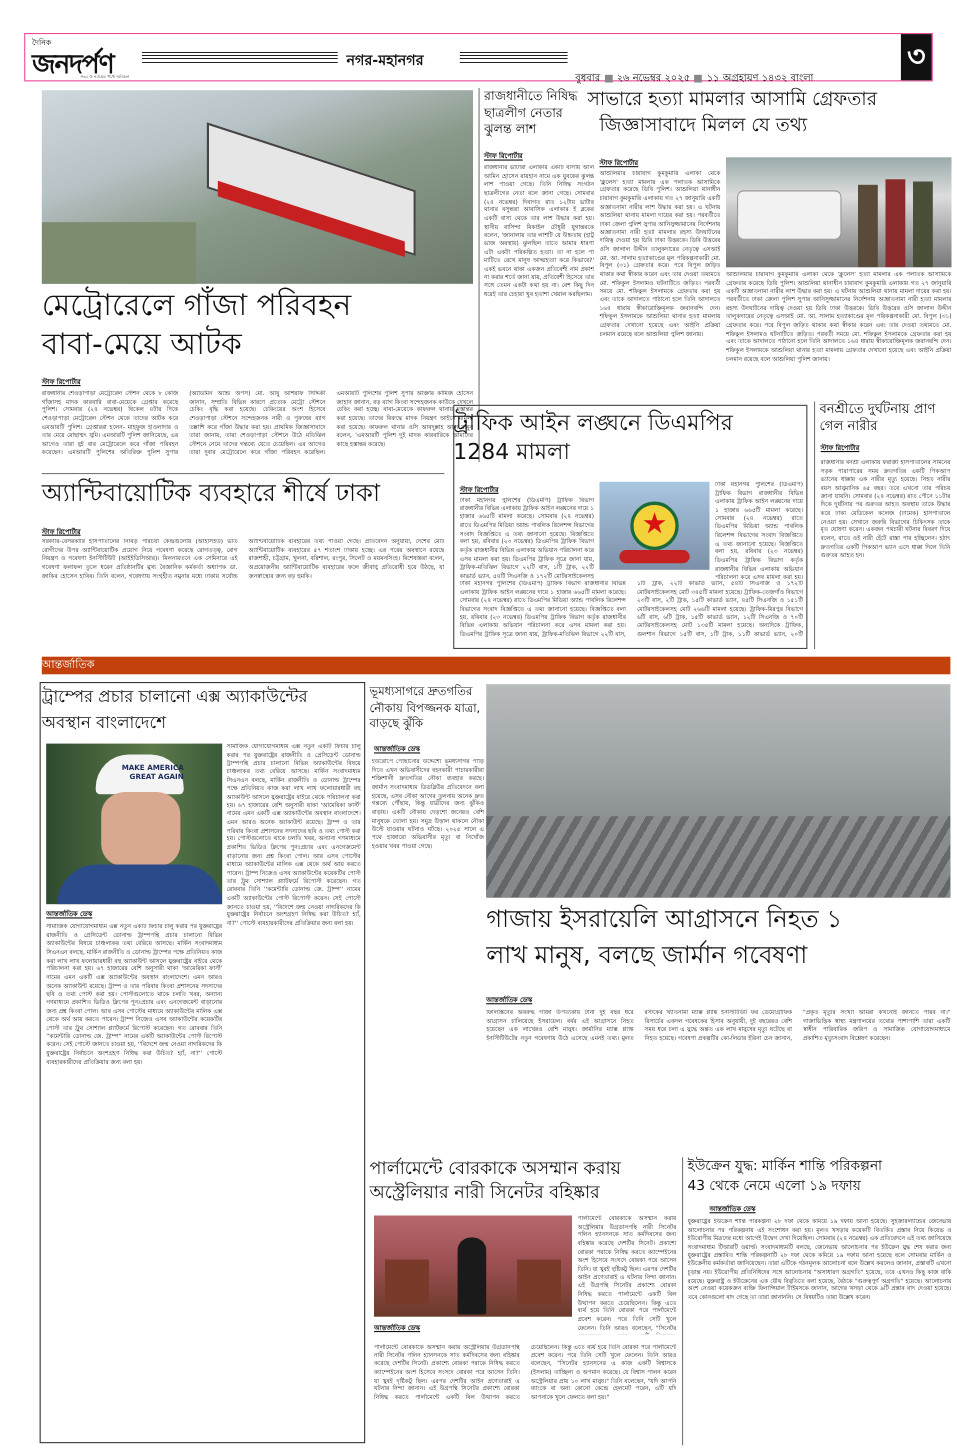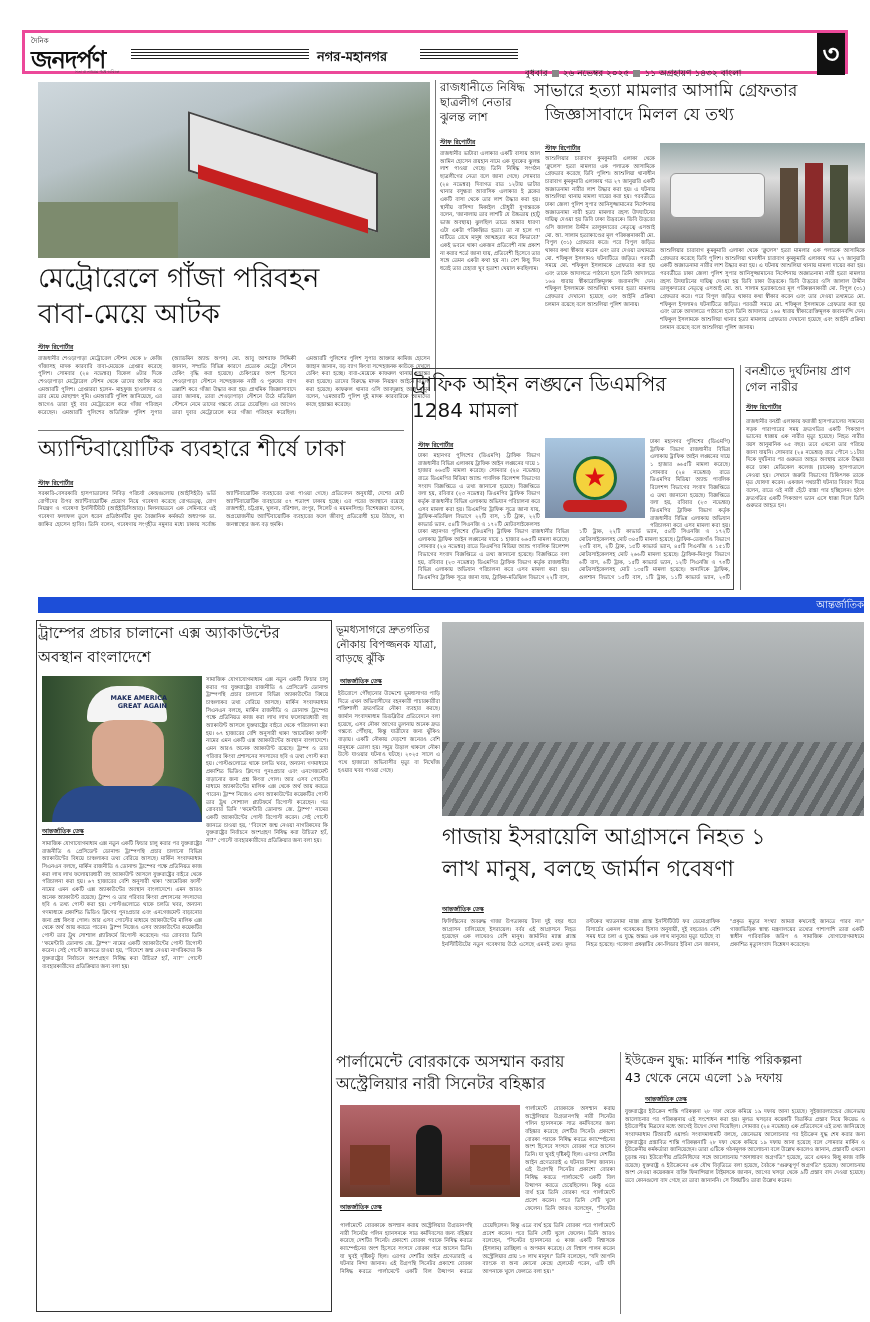--- a/index.html
+++ b/index.html
@@ -1,36 +1,36 @@
 <!DOCTYPE html>
 <html><head>
 <meta charset="utf-8">
 <style>
   * { box-sizing: border-box; margin: 0; padding: 0; }
   body { width: 870px; height: 1322px; background: #ffffff; font-family: "DejaVu Sans", sans-serif; color: #111; position: relative; overflow: hidden; }
   .abs { position: absolute; }
-  .masthead { left: 22px; top: 30px; width: 826px; height: 44px; border: 3px solid #ec4899; background: #fff; }
+  .masthead { left: 22px; top: 30px; width: 826px; height: 44px; border: 1px solid #ec4899; background: #fff; }
   .brand-small { position: absolute; left: 6px; top: 2px; font-size: 7px; }
   .brand { position: absolute; left: 6px; top: 8px; font-size: 24px; font-weight: bold; font-family: "DejaVu Serif", serif; letter-spacing: -1px; }
   .brand-tag { position: absolute; left: 50px; top: 36px; font-size: 4px; color: #333; }
   .rules { position: absolute; height: 12px; top: 16px; background: repeating-linear-gradient(#222 0 1px, #fff 1px 3px); }
   .section-name { position: absolute; left: 292px; top: 14px; font-size: 13px; font-weight: bold; }
   .dateline { position: absolute; left: 500px; top: 16px; font-size: 9px; margin-top: 17px; }
   .dateline .sq { display: inline-block; width: 7px; height: 7px; background: #888; margin: 0 4px; vertical-align: middle; }
   .pagenum { position: absolute; right: 0; top: 0; width: 28px; height: 42px; background: #111; color: #fff; font-size: 26px; font-weight: bold; text-align: center; line-height: 42px; }
   .photo { background: #999; overflow: hidden; }
   .h-big { font-family: "DejaVu Sans", sans-serif; text-align: left; color: #111; font-weight: normal; line-height: 1.2; }
   .byline { font-size: 6px; text-decoration: underline; font-weight: bold; }
   .body { font-size: 5.3px; line-height: 1.45; text-align: justify; color: #222; }
   .cols3 { column-count: 3; column-gap: 10px; }
   .cols2 { column-count: 2; column-gap: 10px; }
   .box { border: 1px solid #444; }
   .vline { background: #777; width: 1px; }
   .hline { background: #777; height: 1px; }
-  .band { left: 38px; top: 597px; width: 826px; height: 16px; background: #1d4ed8; color: #fff; text-align: right; font-size: 10px; line-height: 16px; }
+  .band { left: 38px; top: 597px; width: 826px; height: 16px; background: #c2410c; color: #fff; text-align: left; font-size: 10px; line-height: 16px; }
   .logo-circle { position: absolute; left: 50%; top: 50%; width: 44px; height: 44px; margin: -22px 0 0 -22px; border-radius: 50%; background: #f4d23c; border: 3px solid #1b6a3a; }
   .logo-star { position: absolute; left: 50%; top: 50%; transform: translate(-50%,-55%); color: #d11; font-size: 26px; }
   .ribbon { position: absolute; left: 18%; bottom: 6px; width: 64%; height: 12px; background: #c62020; border-radius: 6px; }
 </style>
 </head>
 <body>
 
 <div class="abs masthead">
   <span class="brand-small">দৈনিক</span>
   <span class="brand">জনদর্পণ</span>

